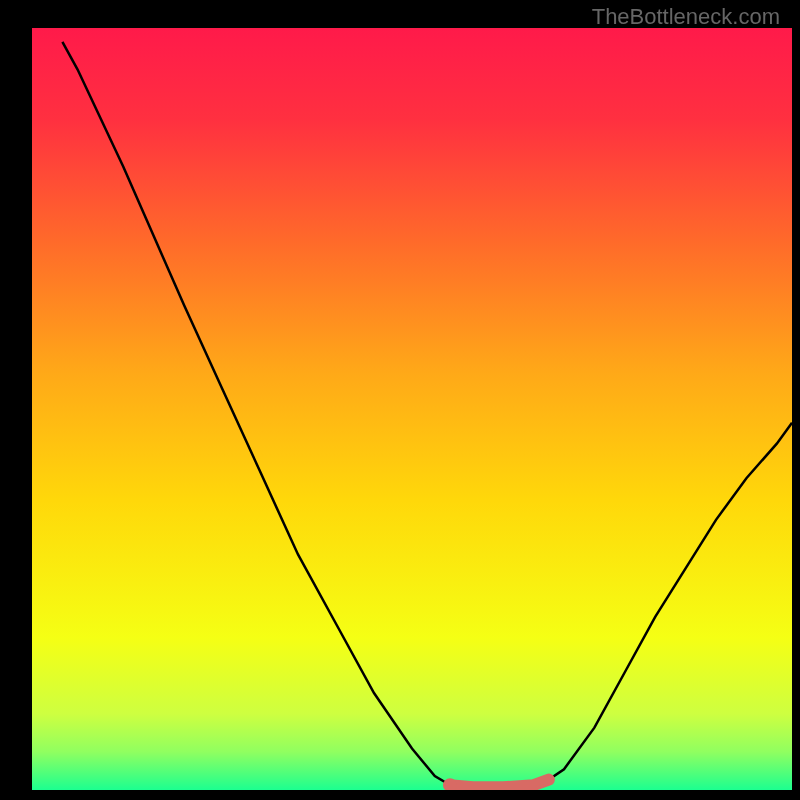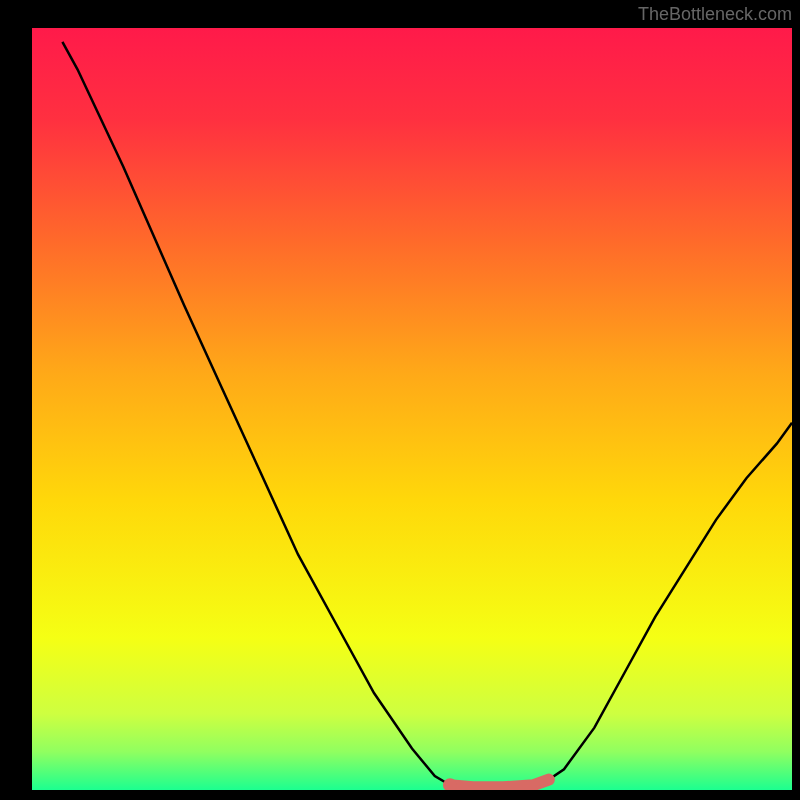--- a/index.html
+++ b/index.html
@@ -6,24 +6,24 @@
   html, body { width: 800px; height: 800px; background: #000; overflow: hidden; }
   .container {
     position: relative;
     width: 800px;
     height: 800px;
     background: #000;
   }
   .watermark {
     position: absolute;
     top: 4px;
-    right: 8px;
+    right: 20px;
     color: #666;
     font-family: Arial, sans-serif;
-    font-size: 18px;
+    font-size: 22px;
     font-weight: 500;
     z-index: 3;
   }
   svg.plot {
     position: absolute;
     top: 0;
     left: 0;
     width: 800px;
     height: 800px;
   }

